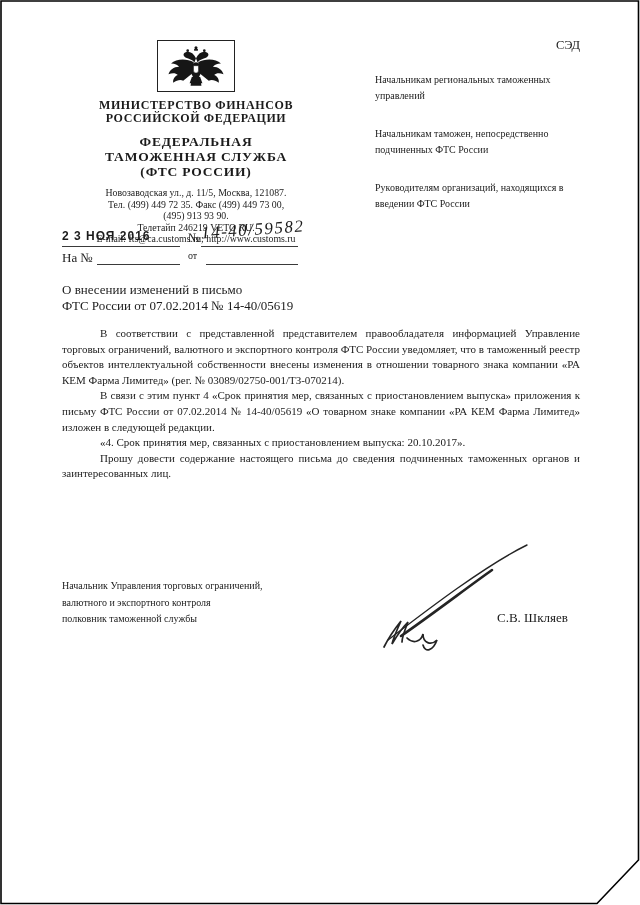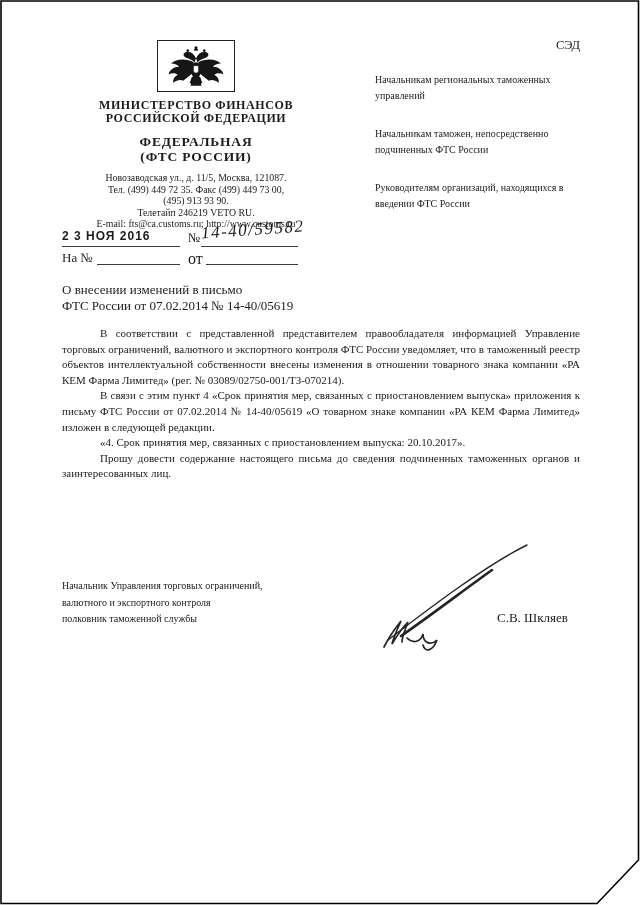--- a/index.html
+++ b/index.html
@@ -22,21 +22,21 @@
 
   
   .ref-underline { border-bottom:1.5px solid #3a3a3a; }
   .date-line { position:absolute; left:62px; top:226px; width:118px; height:20px; }
   .date-stamp { font-family:"Liberation Sans", sans-serif; font-weight:bold; font-size:12px; letter-spacing:1px; white-space:nowrap; }
   .num-label { position:absolute; left:188px; top:230px; font-size:13px; }
   .num-line { position:absolute; left:201px; top:220px; width:97px; height:26px; text-align:left; }
   .num-hand { display:inline-block; font-style:italic; font-size:17px; letter-spacing:1.5px; transform:rotate(-4deg); white-space:nowrap; }
   .row2-label-a { position:absolute; left:62px; top:250px; font-size:13px; }
   .row2-line-a { position:absolute; left:97px; top:250px; width:83px; height:14px; }
-  .row2-label-b { position:absolute; left:188px; top:250px; font-size:16px; }
+  .row2-label-b { position:absolute; left:188px; top:250px; font-size:10px; }
   .row2-line-b { position:absolute; left:206px; top:250px; width:92px; height:14px; }
 
   
   .sed { position:absolute; left:556px; top:38px; font-size:12.5px; }
   .addressees { position:absolute; left:375px; top:72px; width:222px; font-size:10px; line-height:15.5px; }
   .addressees p { margin:0 0 23px 0; }
 
   
   .subject { position:absolute; left:62px; top:282px; width:340px; font-size:13px; line-height:15.5px; }
 
@@ -76,20 +76,21 @@
           <path d="M46 32.5 h8 v7 a4 4.6 0 0 1 -8 0 z" fill="#fff" stroke="#161616" stroke-width="0.9"></path>
         </g>
       </svg>
     </div>
     <div class="ministry">
       <div>МИНИСТЕРСТВО ФИНАНСОВ</div>
       <div>РОССИЙСКОЙ ФЕДЕРАЦИИ</div>
     </div>
     <div class="agency">
       <div>ФЕДЕРАЛЬНАЯ</div>
+      <div>ТАМОЖЕННАЯ СЛУЖБА</div>
       <div>(ФТС РОССИИ)</div>
     </div>
     <div class="contacts">
       <div>Новозаводская ул., д. 11/5, Москва, 121087.</div>
       <div>Тел. (499) 449 72 35. Факс (499) 449 73 00,</div>
       <div>(495) 913 93 90.</div>
       <div>Телетайп 246219 VETO RU.</div>
       <div>E-mail: fts@ca.customs.ru; http://www.customs.ru</div>
     </div>
   </div>

